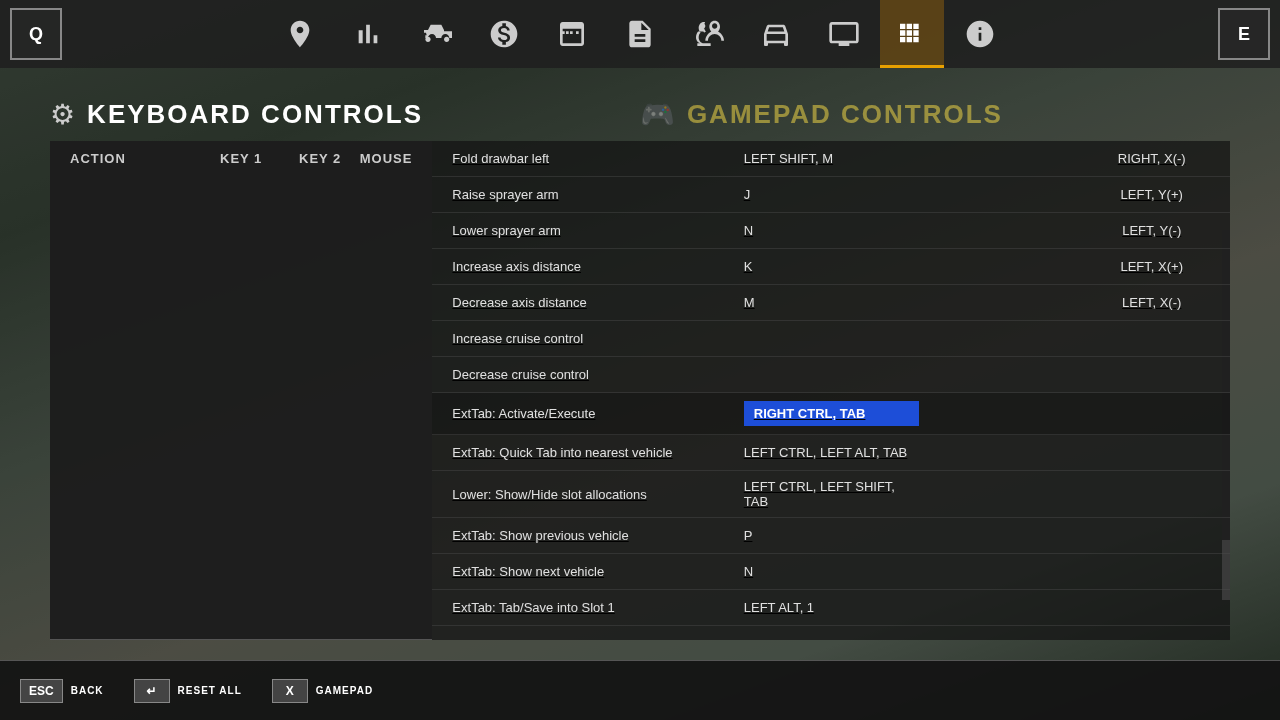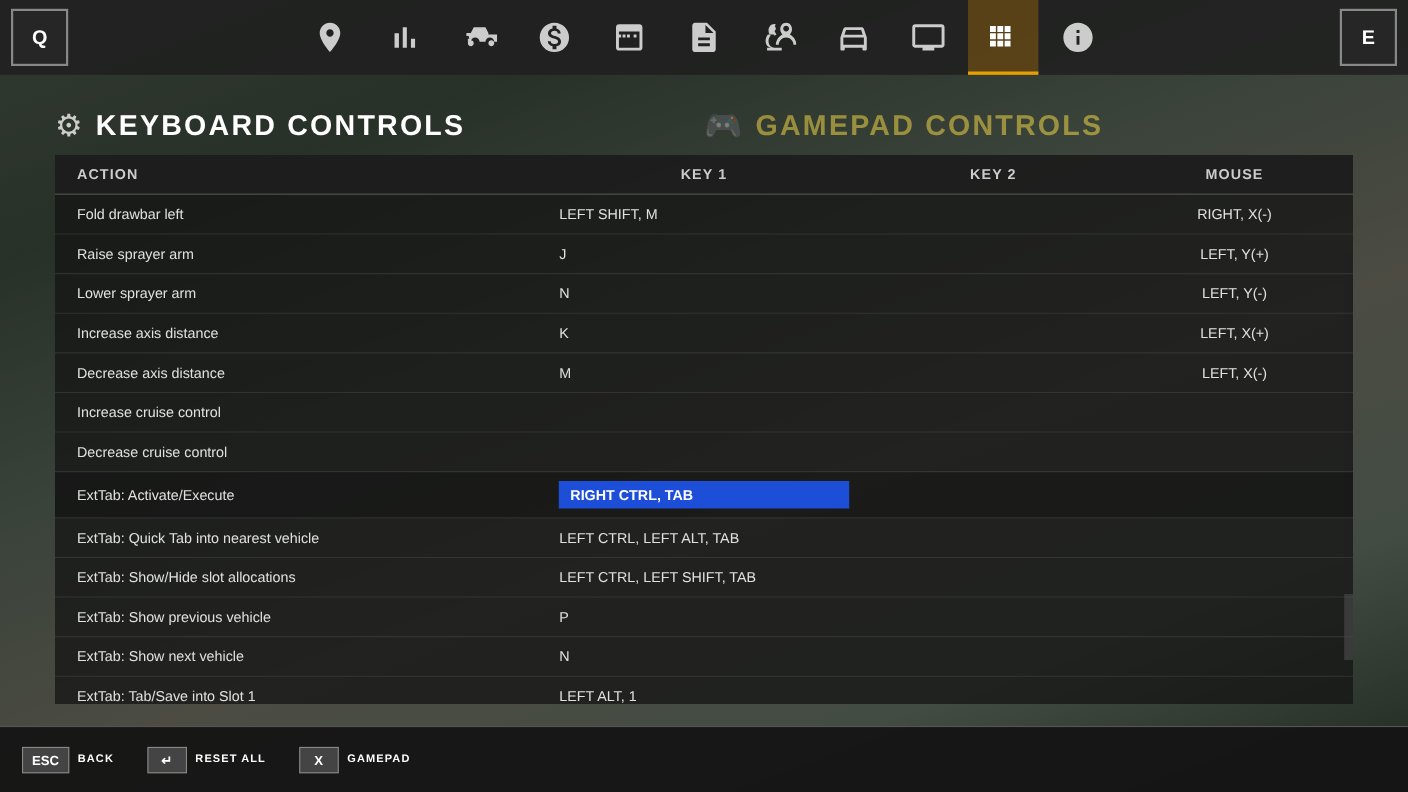--- a/index.html
+++ b/index.html
@@ -136,21 +136,21 @@
     }
     .section-title.dimmed {
       color: #fde047;
     }
 
     
     .controls-table {
       background: rgba(20,20,20,0.75);
       flex: 1;
       display: flex;
-      flex-direction: column;
+      flex-direction: row;
       overflow: hidden;
     }
 
     .table-header {
       display: grid;
       grid-template-columns: 2.5fr 1.5fr 1.5fr 1fr;
       background: rgba(30,30,30,0.9);
       padding: 10px 20px;
       border-bottom: 1px solid #555;
     }
@@ -175,20 +175,21 @@
       background: #888;
     }
 
     .table-row {
       display: grid;
       grid-template-columns: 2.5fr 1.5fr 1.5fr 1fr;
       padding: 8px 20px;
       border-bottom: 1px solid rgba(80,80,80,0.4);
       align-items: center;
       min-height: 36px;
+      text-decoration: underline;
     }
     .table-row.highlighted {
       background: rgba(0,0,0,0.2);
     }
 
     .cell-action {
       font-size: 13px;
       color: #e0e0e0;
       font-weight: 500;
     }
@@ -423,21 +424,21 @@
           <div class="cell-key"></div>
           <div class="cell-mouse"></div>
         </div>
         <div class="table-row">
           <div class="cell-action">ExtTab: Quick Tab into nearest vehicle</div>
           <div class="cell-key">LEFT CTRL, LEFT ALT, TAB</div>
           <div class="cell-key"></div>
           <div class="cell-mouse"></div>
         </div>
         <div class="table-row">
-          <div class="cell-action">ExtTab: Show/Hide slot allocations</div>
+          <div class="cell-action">Lower: Show/Hide slot allocations</div>
           <div class="cell-key">LEFT CTRL, LEFT SHIFT, TAB</div>
           <div class="cell-key"></div>
           <div class="cell-mouse"></div>
         </div>
         <div class="table-row">
           <div class="cell-action">ExtTab: Show previous vehicle</div>
           <div class="cell-key">P</div>
           <div class="cell-key"></div>
           <div class="cell-mouse"></div>
         </div>

